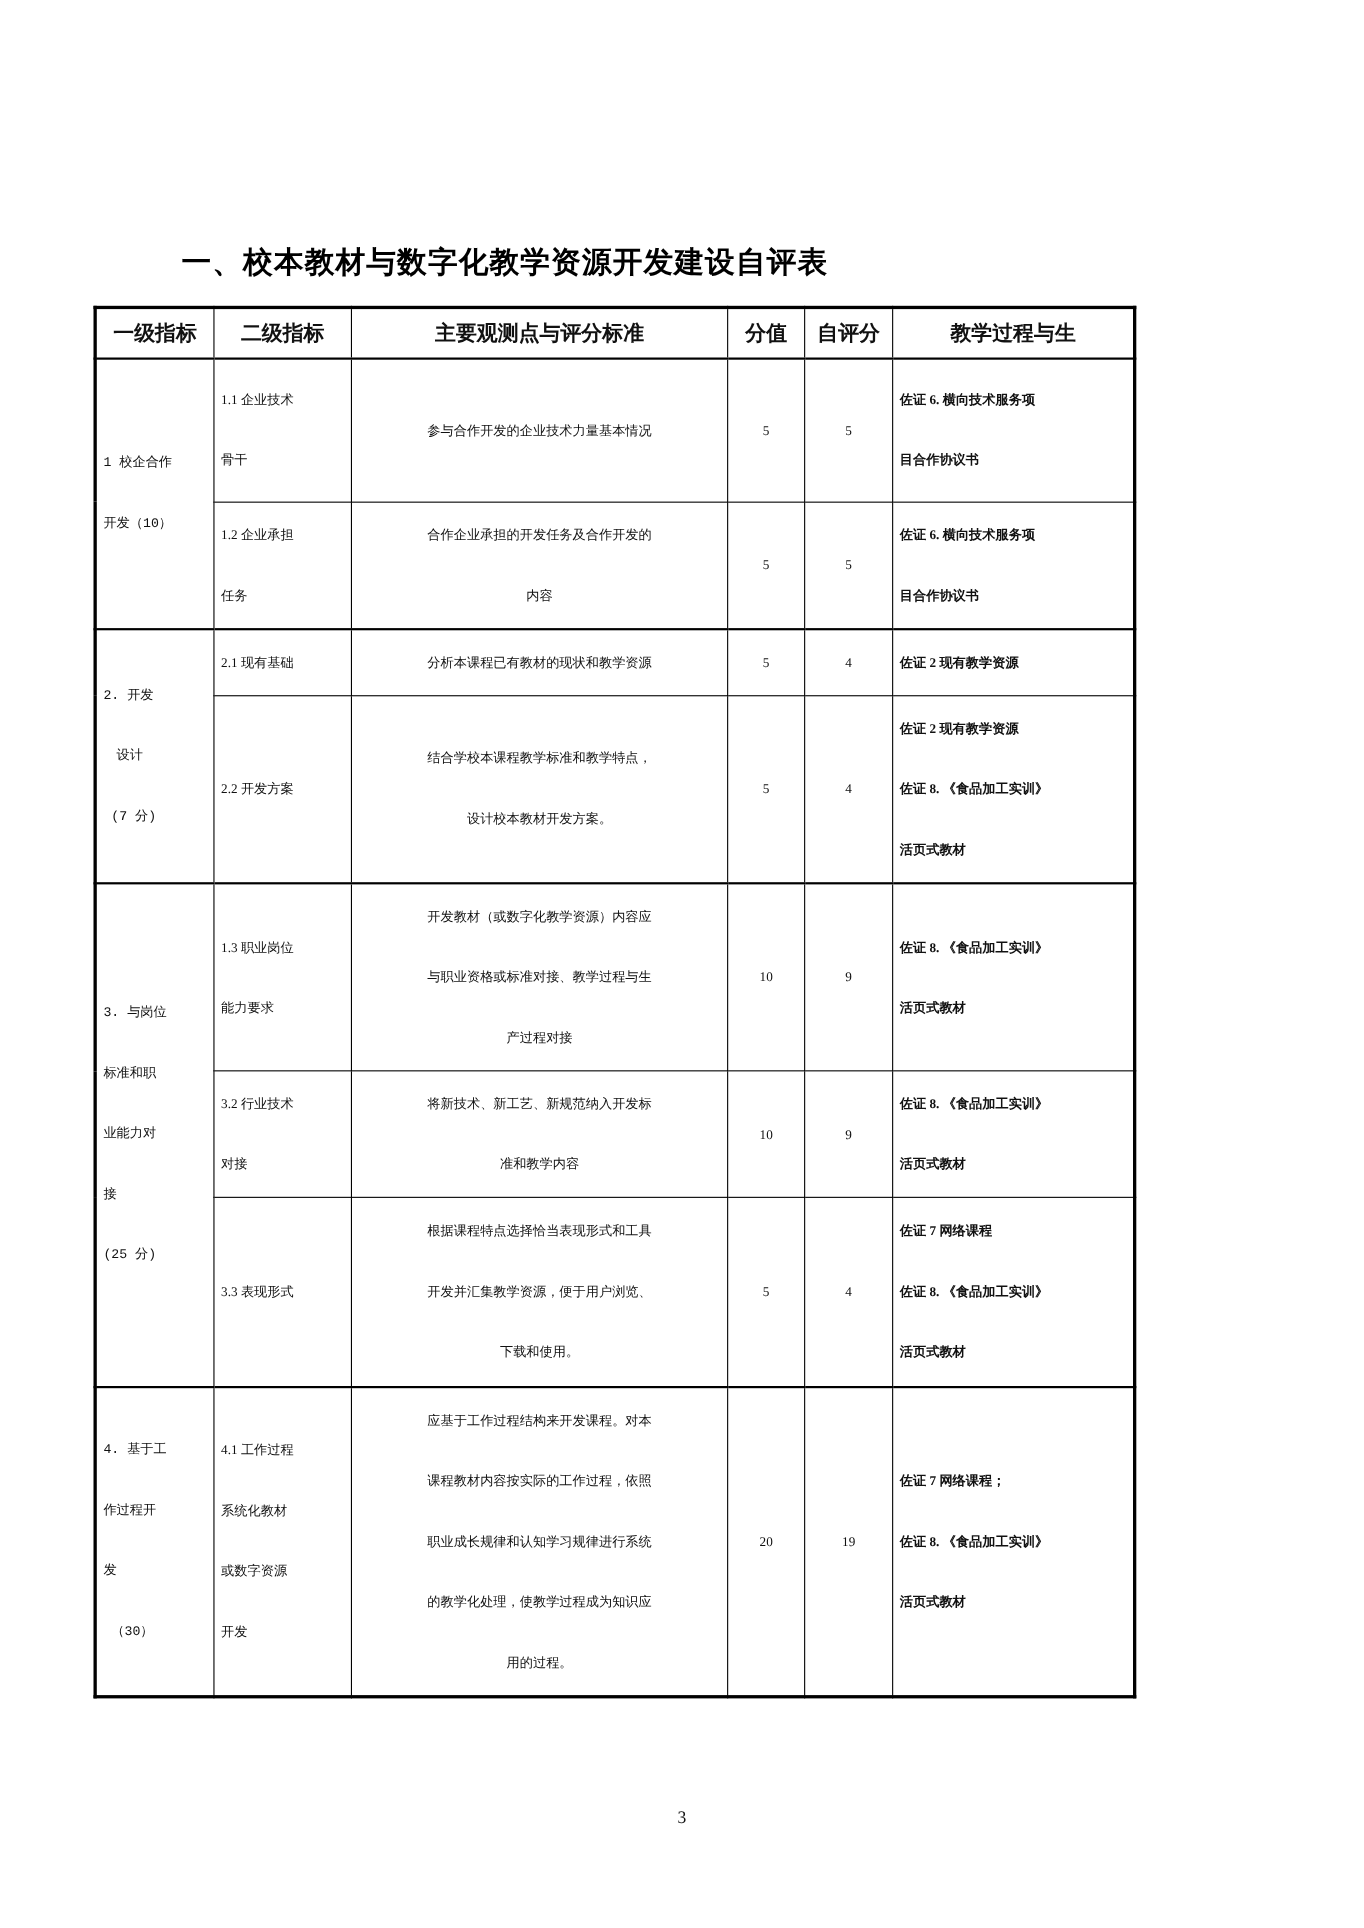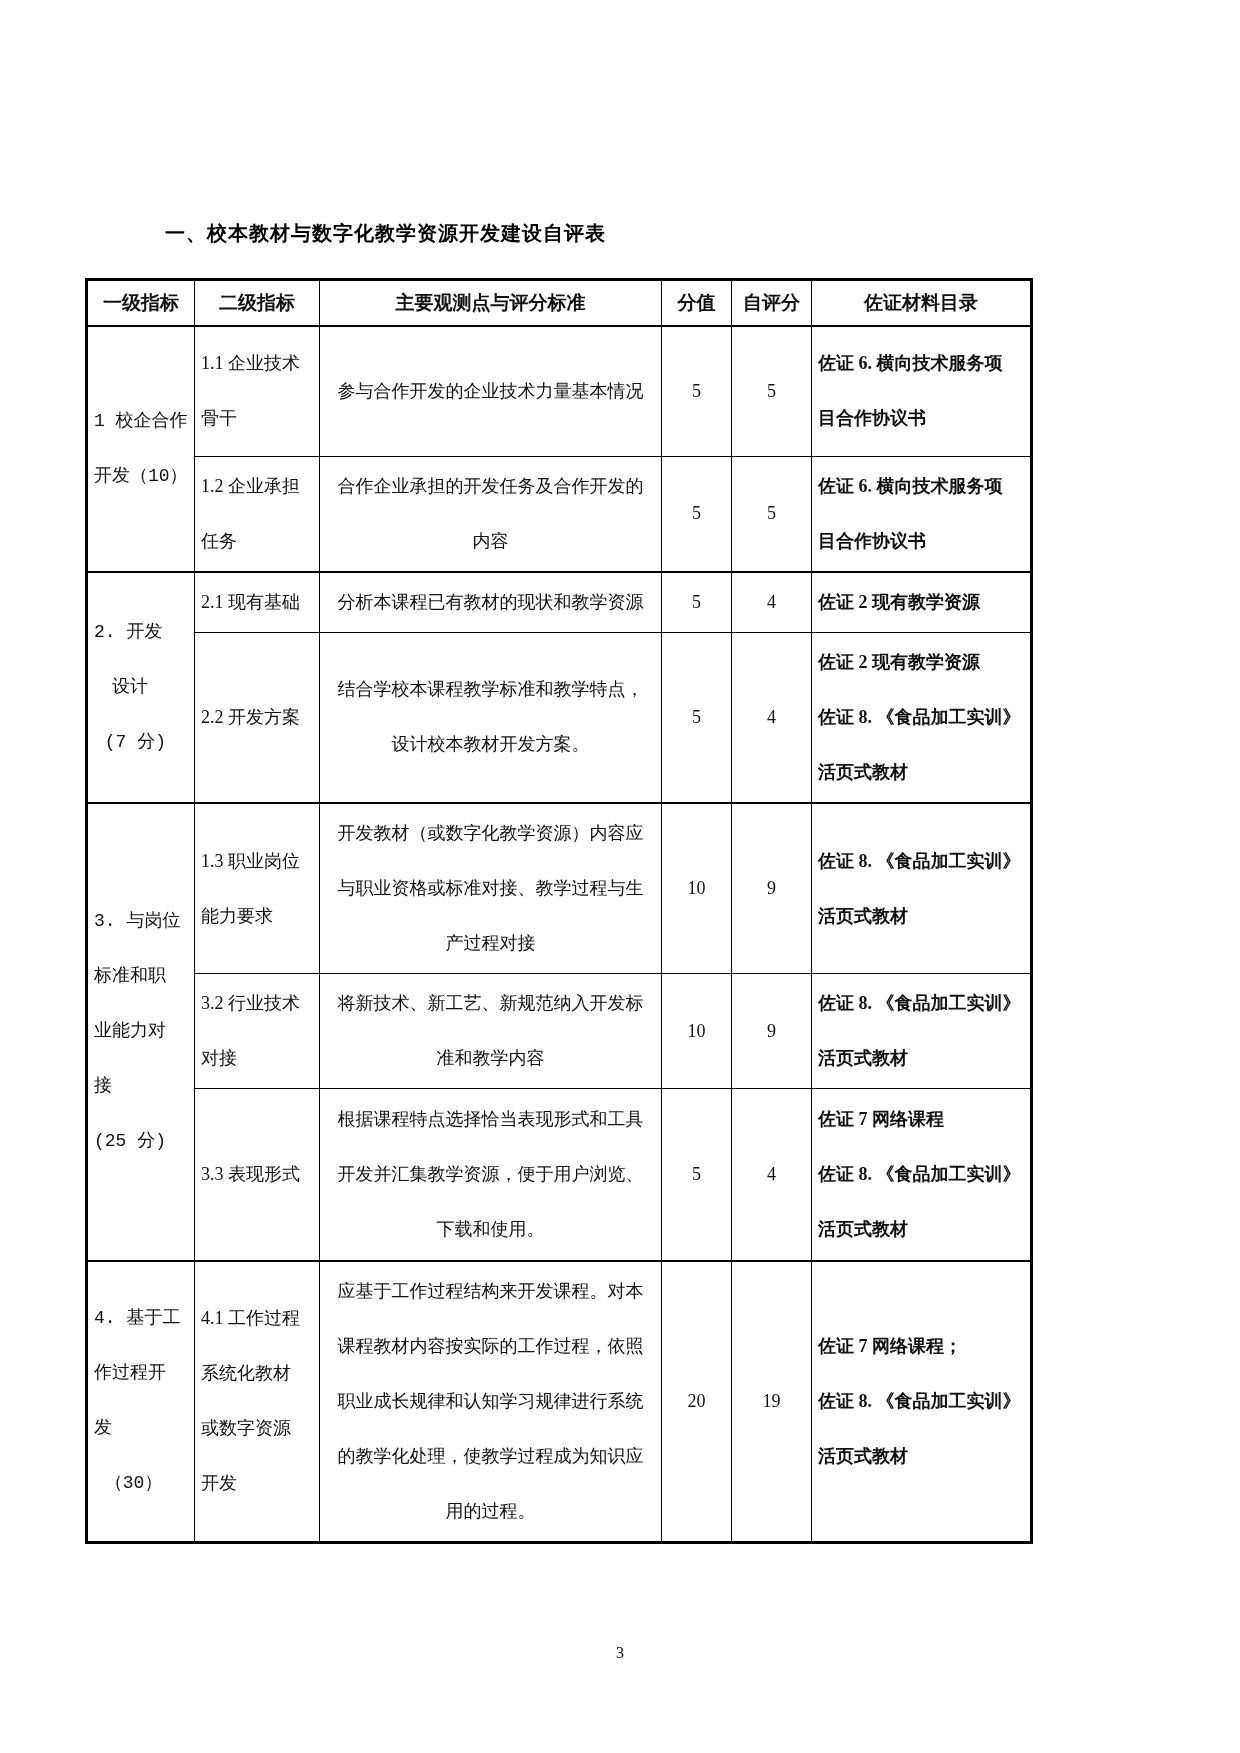--- a/index.html
+++ b/index.html
@@ -10,37 +10,37 @@
     background:#ffffff;
     color:#111;
     font-family:"Liberation Serif","DejaVu Serif",serif;
   }
   .title{
     position:absolute;
     left:165px;top:220px;
     margin:0;
     font-family:"Liberation Sans","DejaVu Sans",sans-serif;
     font-weight:700;
-    font-size:20px;
+    font-size:27px;
     letter-spacing:1px;
     color:#000;
   }
   table.eval{
     position:absolute;
     left:85px;top:278px;
     width:945px;
     border-collapse:collapse;
     table-layout:fixed;
     border:3px solid #000;
   }
   td,th{
     border:1px solid #000;
     padding:2px 6px;
     vertical-align:middle;
-    font-size:18px;
+    font-size:12px;
     line-height:55px;
     white-space:pre-wrap;
     overflow:hidden;
     word-break:break-all;
   }
   th{
     font-weight:700;
     font-size:19px;
     text-align:center;
     line-height:normal;
@@ -79,21 +79,21 @@
       <col style="width:80px">
       <col style="width:220px">
     </colgroup>
     <tbody>
       <tr style="height:40px">
         <th>一级指标</th>
         <th>二级指标</th>
         <th>主要观测点与评分标准</th>
         <th>分值</th>
         <th>自评分</th>
-        <th>佐证材料目录</th>
+        <th>教学过程与生</th>
       </tr>
 
       <tr style="height:130px">
         <td class="c1" rowspan="2">1 校企合作
 开发（10）</td>
         <td class="c2">1.1 企业技术
 骨干</td>
         <td class="c3">参与合作开发的企业技术力量基本情况</td>
         <td class="c4">5</td>
         <td class="c5">5</td>

